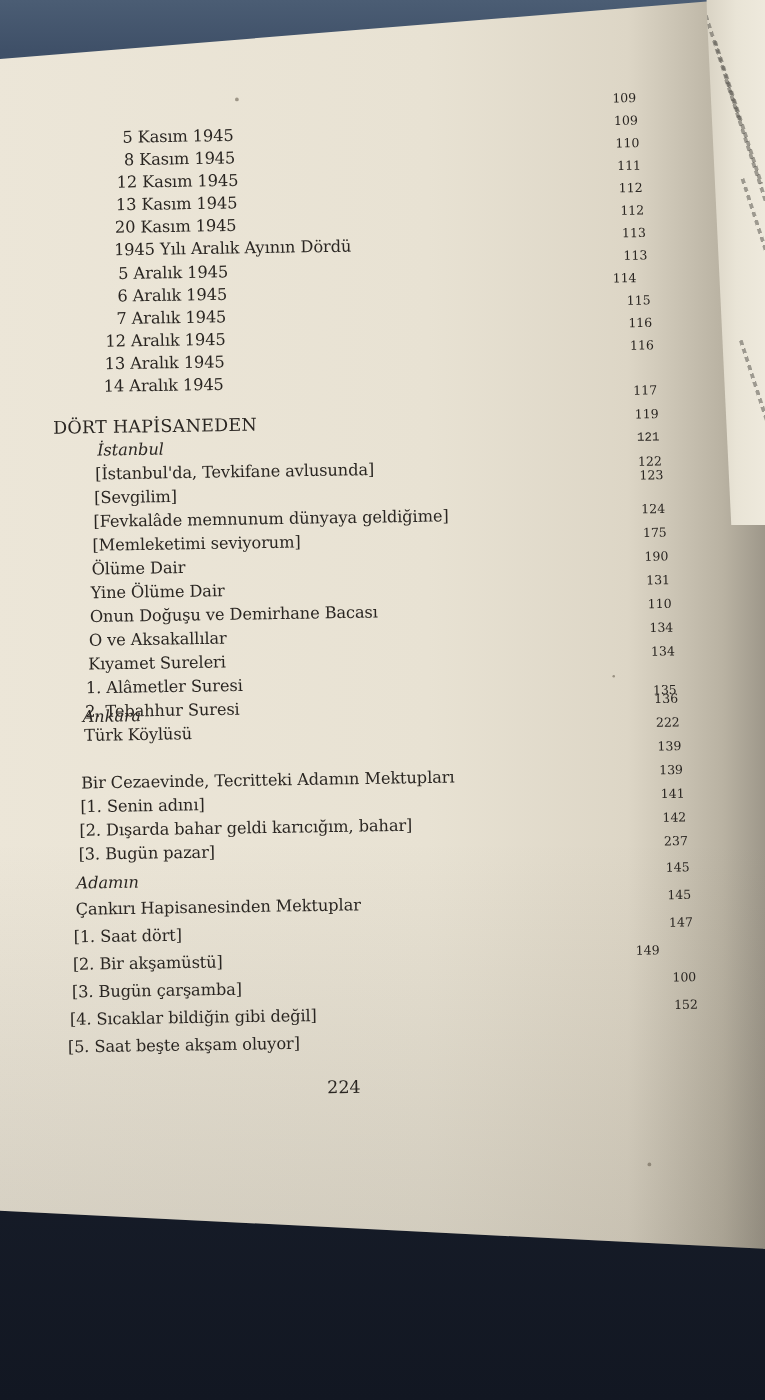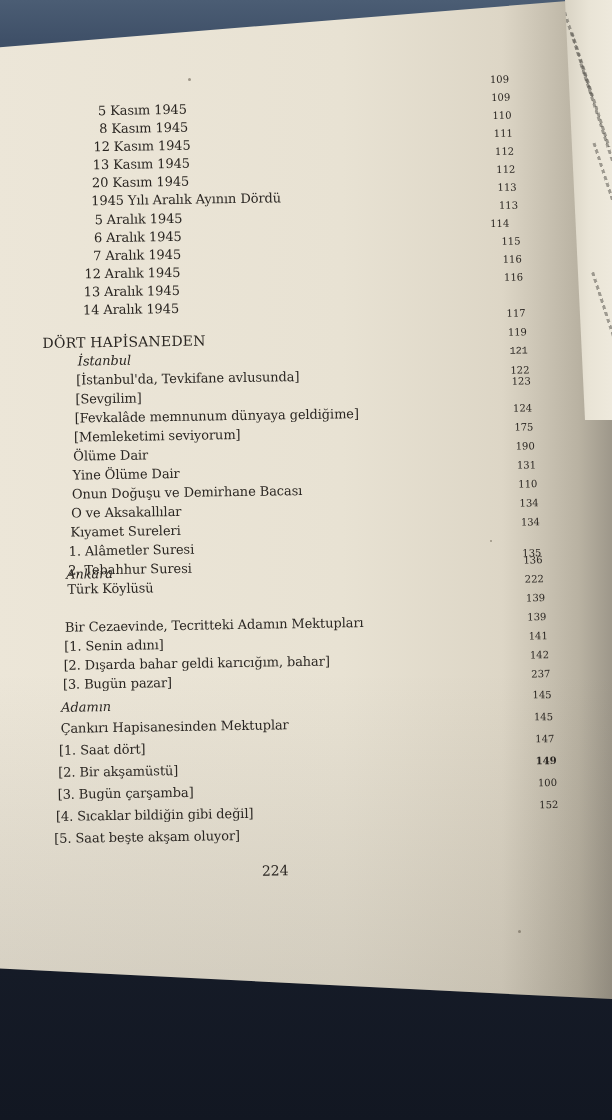--- a/index.html
+++ b/index.html
@@ -179,21 +179,21 @@
     <div class="pnum" style="left:512px; top:557px;">136</div>
     <div class="pnum" style="left:513px; top:576px;">222</div>
     <div class="pnum" style="left:514px; top:595px;">139</div>
     <div class="pnum" style="left:515px; top:614px;">139</div>
     <div class="pnum" style="left:516px; top:633px;">141</div>
     <div class="pnum" style="left:517px; top:652px;">142</div>
     <div class="pnum" style="left:518px; top:671px;">237</div>
     <div class="pnum" style="left:519px; top:692px;">145</div>
     <div class="pnum" style="left:520px; top:714px;">145</div>
     <div class="pnum" style="left:521px; top:736px;">147</div>
-    <div class="pnum" style="left:522px; top:758px;font-weight:bold;">149</div>
+    <div class="pnum" style="left:494px; top:758px;">149</div>
     <div class="pnum" style="left:523px; top:780px;">100</div>
     <div class="pnum" style="left:524px; top:802px;">152</div>
     <div class="pnum" style="left:525px; top:824px;"></div>
 
     <div class="folio">224</div>
   </div>
 
   <div class="speck" style="left:188px; top:78px;"></div>
   <div class="speck" style="left:518px; top:930px;"></div>
   <div class="speck" style="left:490px; top:540px; width:2px; height:2px;"></div>

